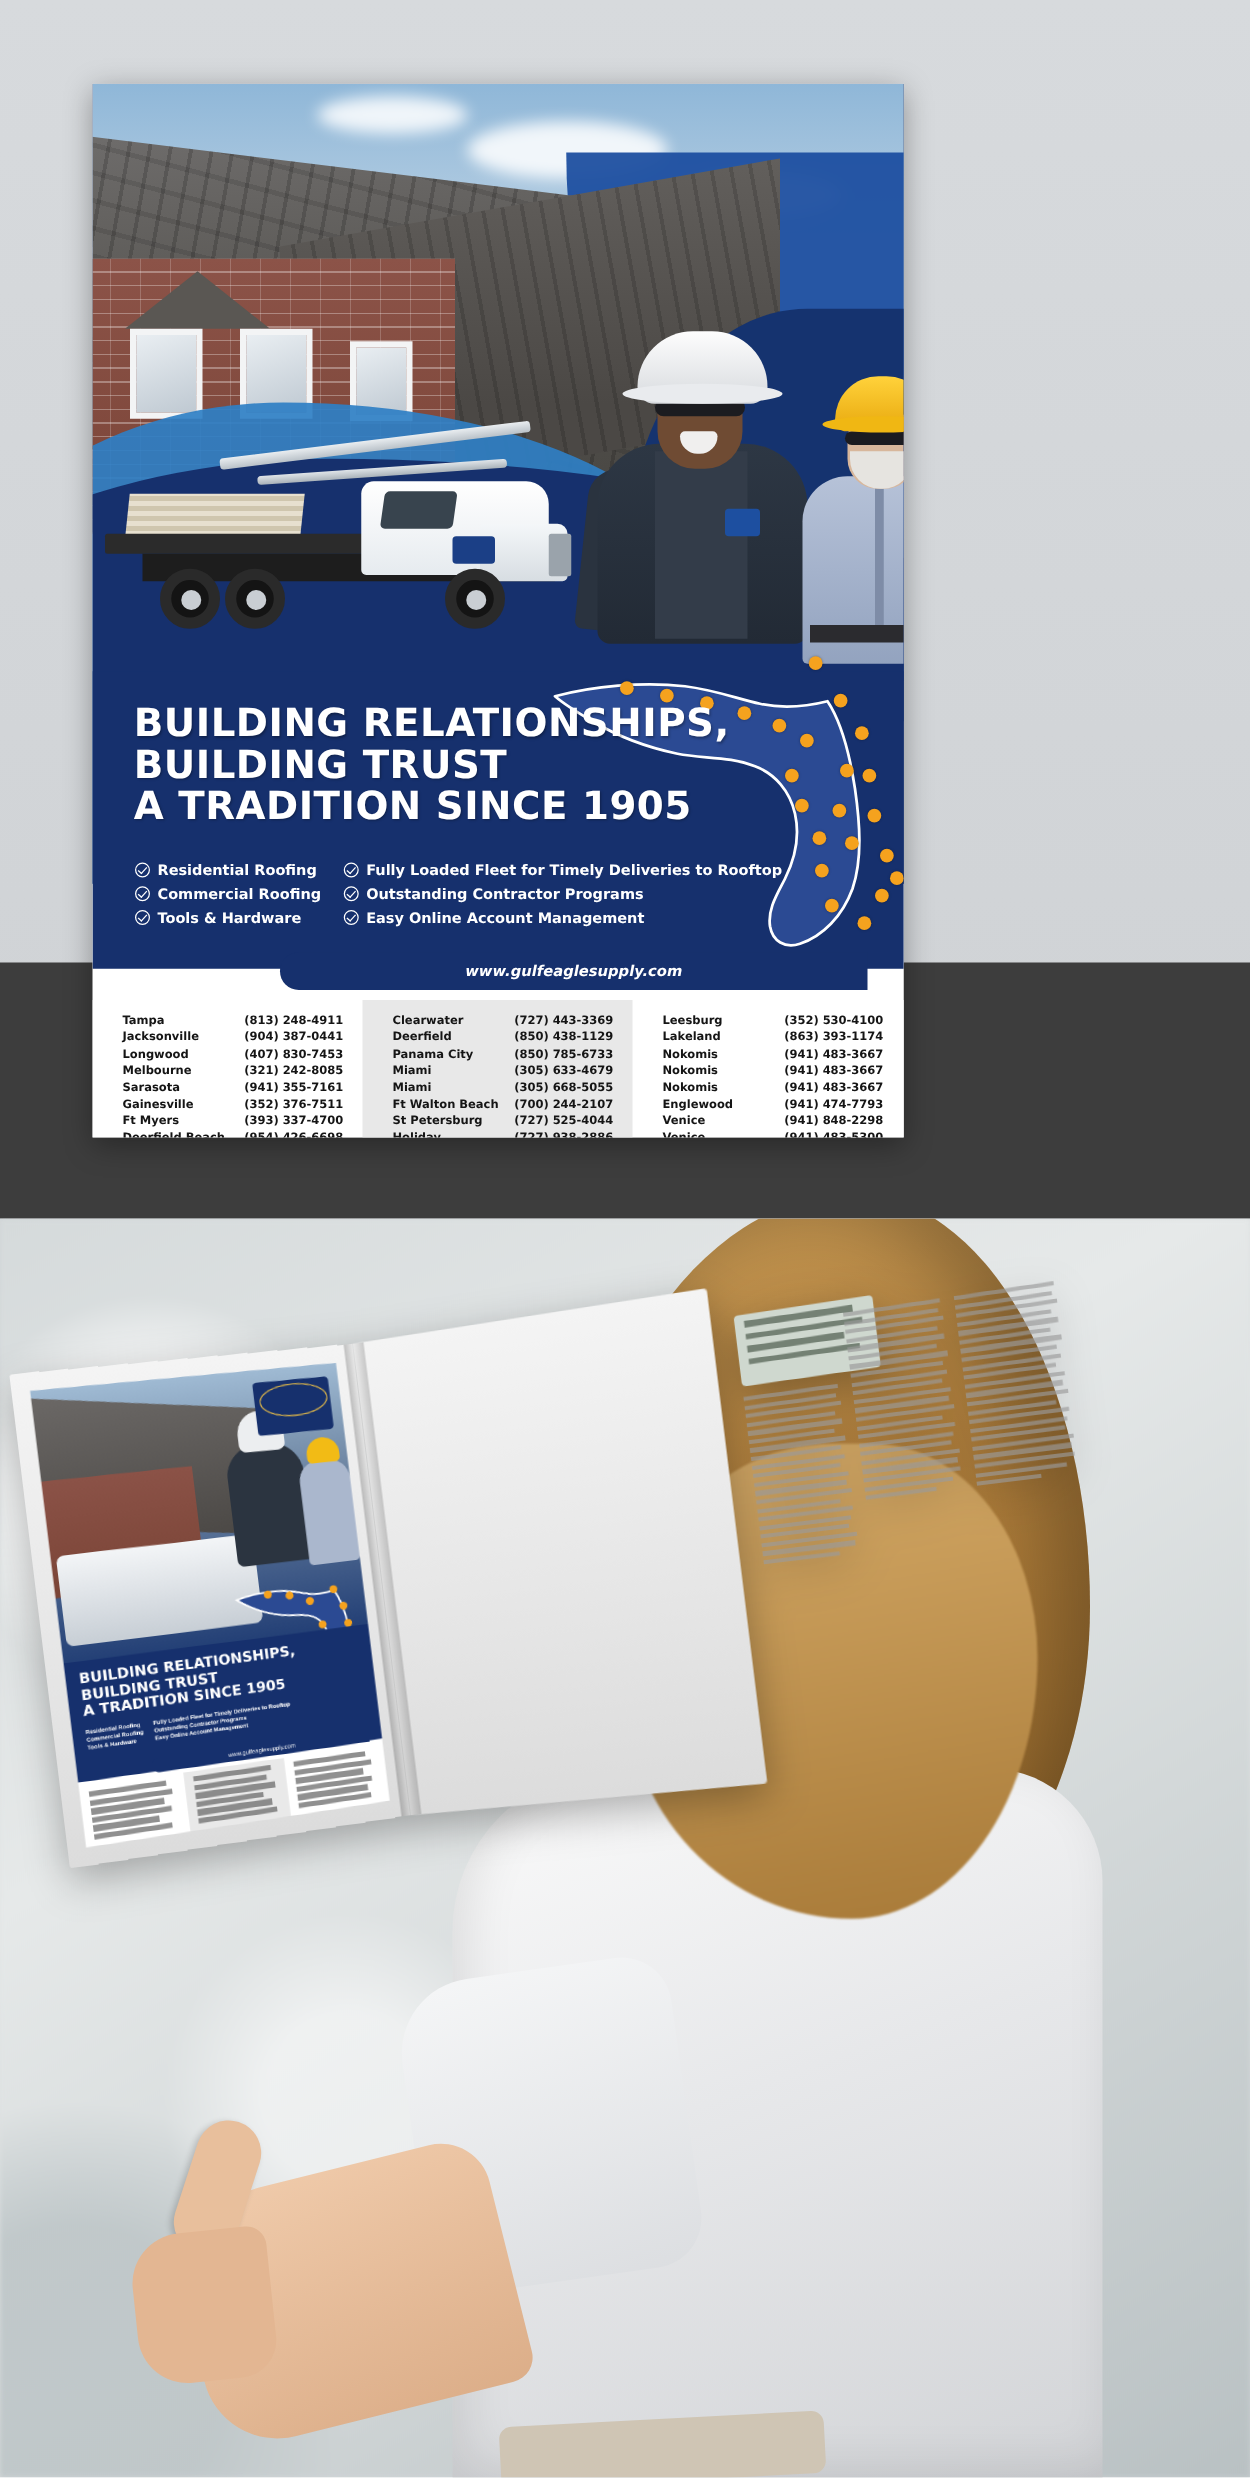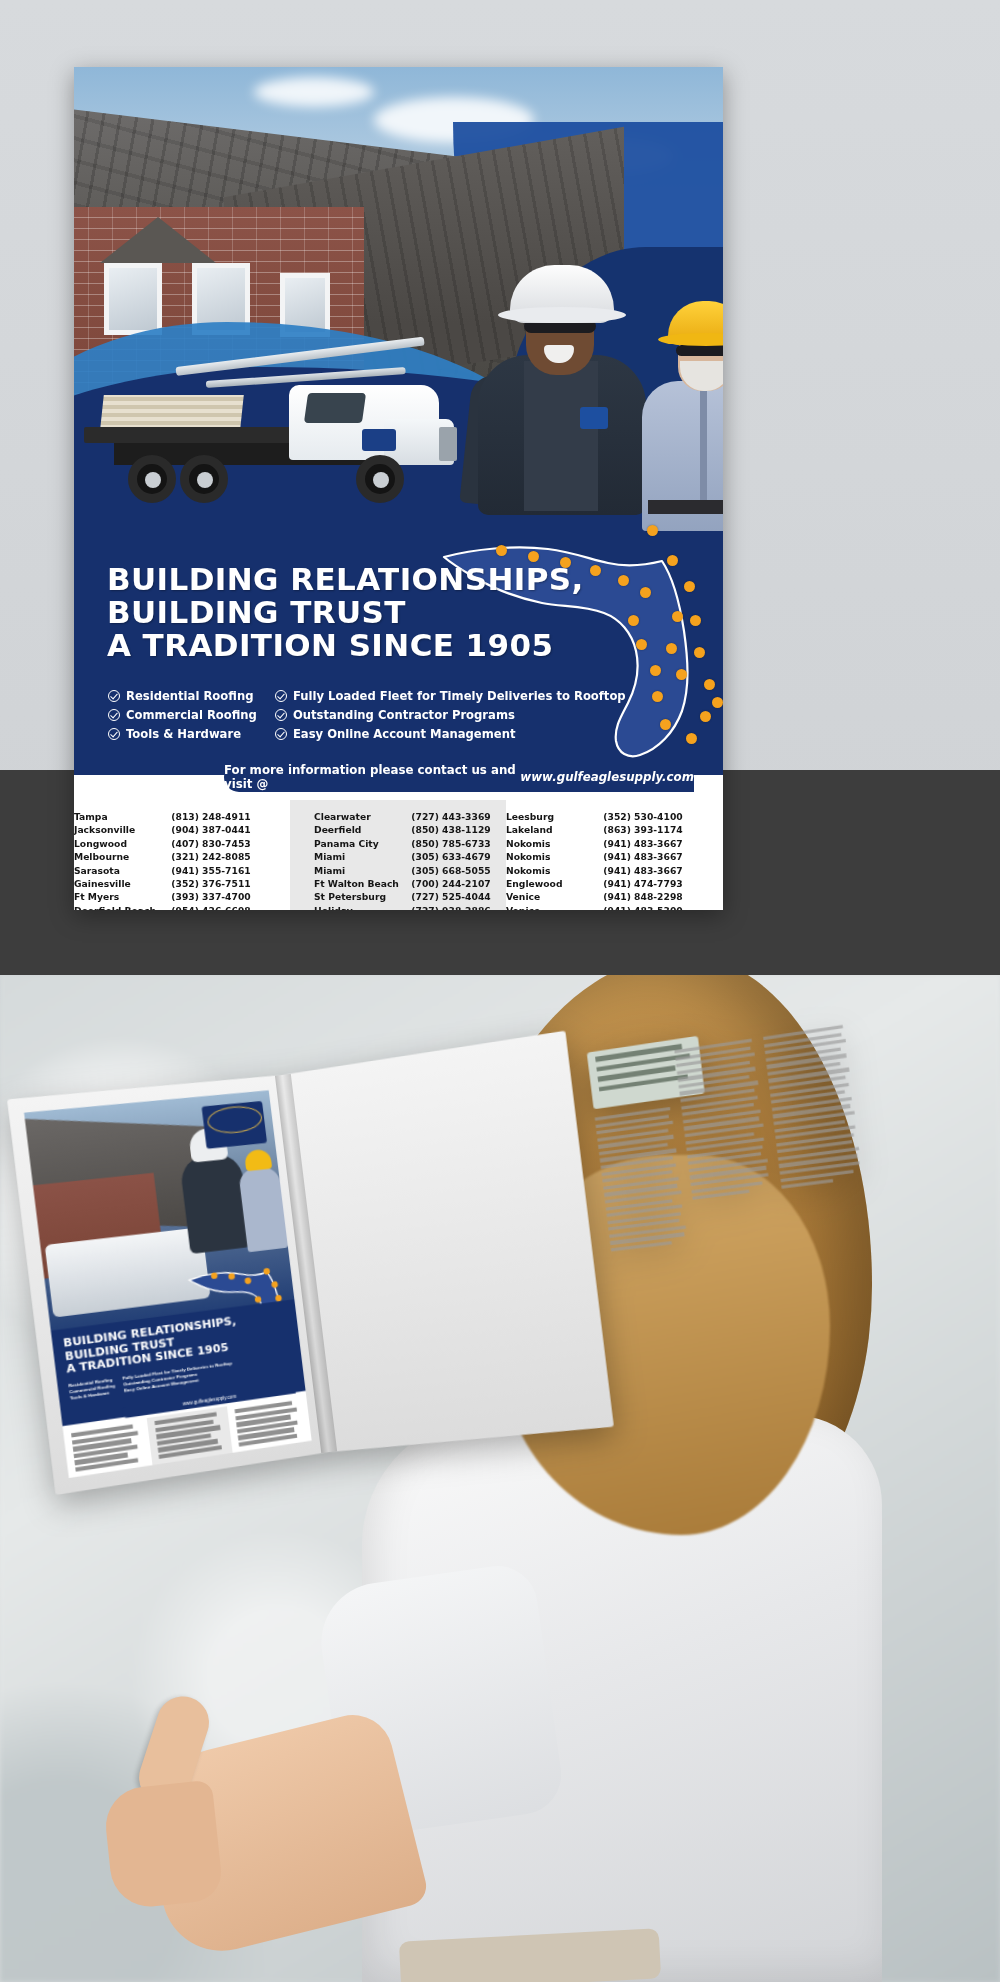--- a/index.html
+++ b/index.html
@@ -390,23 +390,23 @@
     position: absolute;
     left: 0; top: 733px; width: 649px; height: 110px;
     background: #ffffff;
     display: flex;
   }
   .bcol {
     position: relative;
     padding: 10px 0 0 0;
     box-sizing: border-box;
   }
-  .bcol.c1 { width: 216px; }
+  .bcol.c1 { width: 216px; padding-left: 24px; }
   .bcol.c2 { width: 216px; padding-left: 24px; background: #e8e8e8; }
-  .bcol.c3 { width: 217px; }
+  .bcol.c3 { width: 217px; padding-left: 24px; }
   .brow {
     display: flex;
     font-size: 9.2px;
     font-weight: bold;
     color: #151515;
     line-height: 13.4px;
     font-family: "DejaVu Sans", sans-serif;
   }
   .brow .city { width: 96px; }
   .brow .phone { width: 82px; text-align: center; }
@@ -741,21 +741,20 @@
             </li>
           <li>
               <span class="chk"></span>
               <span>Easy Online Account Management</span>
             </li>
         </ul>
       </div>
     </div>
 
     <div class="contact-bar">
-      <span>For more information please contact us and visit @ </span>
       <em>www.gulfeaglesupply.com</em>
     </div>
 
     <div class="branches">
       <div class="bcol c1">
         <div class="brow">
             <span class="city">Tampa</span>
             <span class="phone">(813) 248-4911</span>
           </div>
         <div class="brow">

